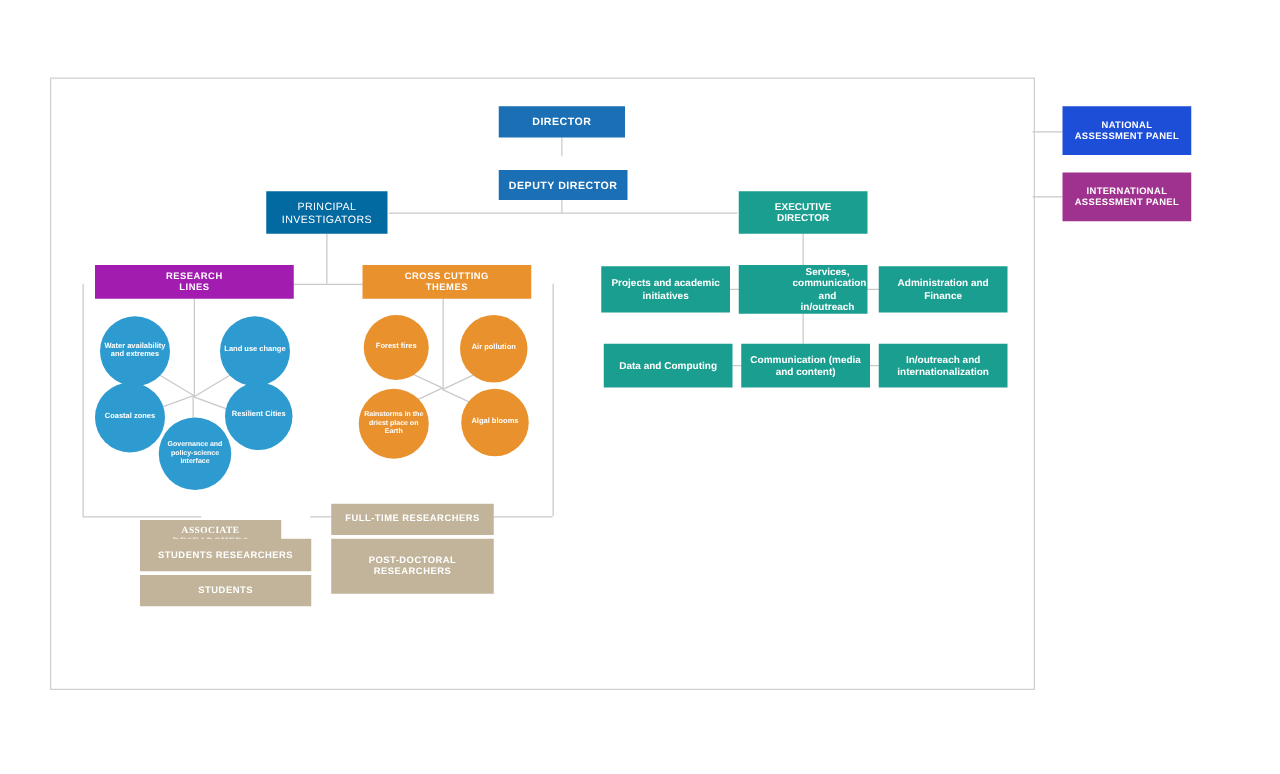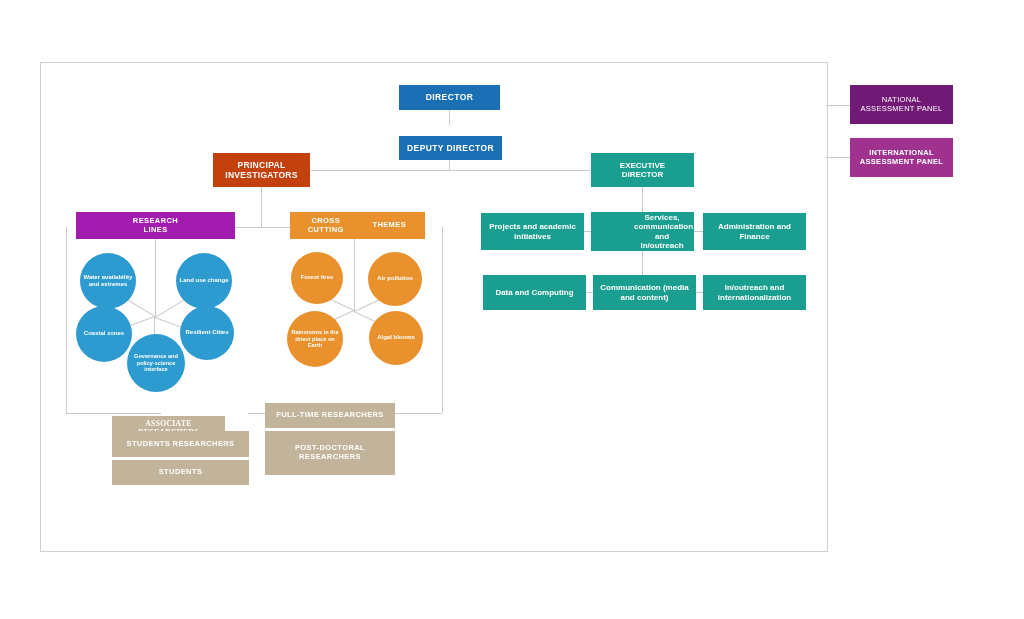--- a/index.html
+++ b/index.html
@@ -17,26 +17,26 @@
   .lnv{width:1px;}
   .diag{position:absolute;background:#c9c9c9;height:1px;transform-origin:0 0;}
 
   
   .box{position:absolute;display:flex;align-items:center;justify-content:center;
        text-align:center;color:#ffffff;line-height:1.18;
        box-sizing:border-box;padding:2px 4px;}
   .box span{display:block;width:100%;}
 
   .t-dir     {background:#1A6FB5;font-size:8.5px;font-weight:bold;letter-spacing:.4px;}
-  .t-pi      {background:#c2410c;font-size:8.5px;font-weight:bold;letter-spacing:.3px;}
+  .t-pi      {background:#0369a1;font-size:8.5px;font-weight:normal;letter-spacing:.3px;}
   .t-rl      {background:#a21caf;font-size:7.5px;font-weight:bold;letter-spacing:.4px;}
   .t-cct     {background:#E8912D;font-size:7.5px;font-weight:bold;letter-spacing:.4px;}
   .t-teal    {background:#1A9E8F;font-size:8px;font-weight:bold;}
   .t-tan     {background:#C2B49A;font-size:7.5px;font-weight:bold;letter-spacing:.4px;}
-  .t-purple1 {background:#701a75;font-size:7.5px;font-weight:normal;letter-spacing:.3px;justify-content:center;}
+  .t-purple1 {background:#1d4ed8;font-size:7.5px;font-weight:bold;letter-spacing:.3px;justify-content:center;}
   .t-purple2 {background:#A0328F;font-size:7.5px;font-weight:bold;letter-spacing:.3px;}
 
   
   .circ{position:absolute;border-radius:50%;display:flex;align-items:center;
         justify-content:center;text-align:center;color:#ffffff;
         font-size:6px;font-weight:bold;line-height:1.22;box-sizing:border-box;
         padding:3px;}
   .c-blue{background:#2E9BD0;}
   .c-orng{background:#E8912D;}
 </style>
@@ -122,21 +122,21 @@
   <div class="circ c-blue" style="left:76px;top:306px;width:56px;height:56px;">
     <span>Coastal zones</span>
   </div>
   <div class="circ c-blue" style="left:180px;top:306px;width:54px;height:54px;">
     <span>Resilient Cities</span>
   </div>
   <div class="circ c-blue" style="left:127px;top:334px;width:58px;height:58px;font-size:5.6px;">
     <span>Governance and policy-science interface</span>
   </div>
 
-  <div class="box t-cct" style="left:290px;top:212px;width:135px;height:27px;">
+  <div class="box t-cct" style="left:290px;top:212px;width:135px;height:27px;flex-direction:column;">
     <span>CROSS CUTTING</span>
     <span>THEMES</span>
   </div>
 
   <div class="circ c-orng" style="left:291px;top:252px;width:52px;height:52px;">
     <span>Forest fires</span>
   </div>
   <div class="circ c-orng" style="left:368px;top:252px;width:54px;height:54px;">
     <span>Air pollution</span>
   </div>

